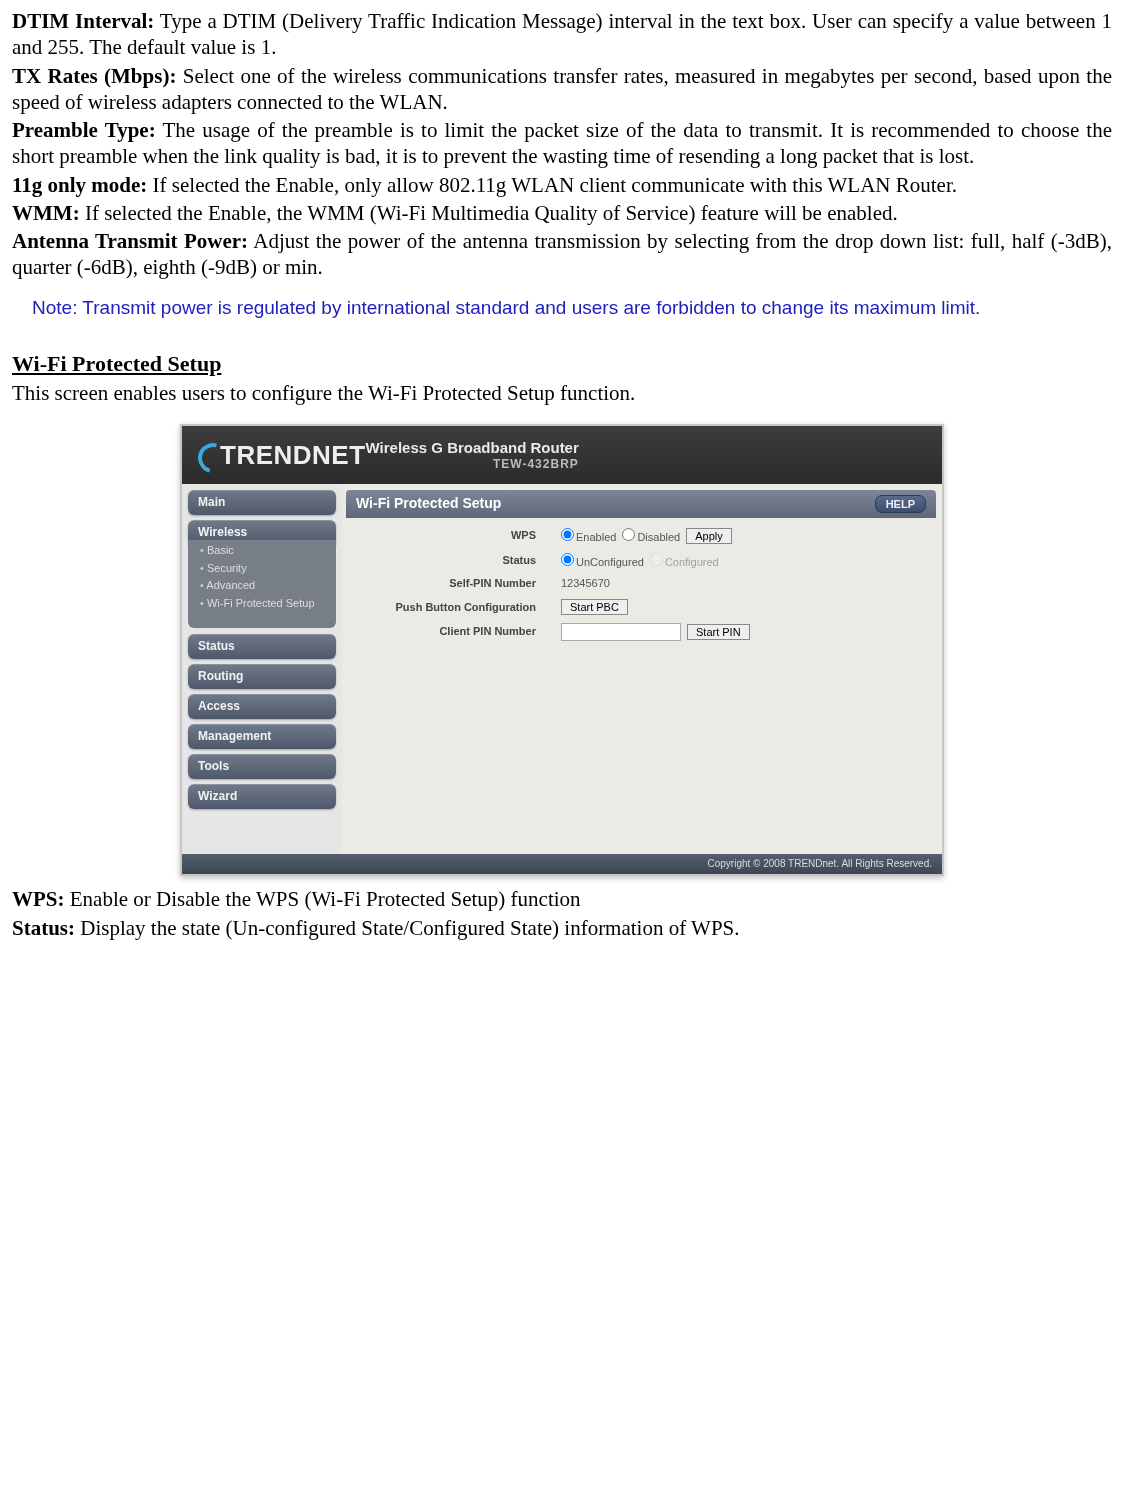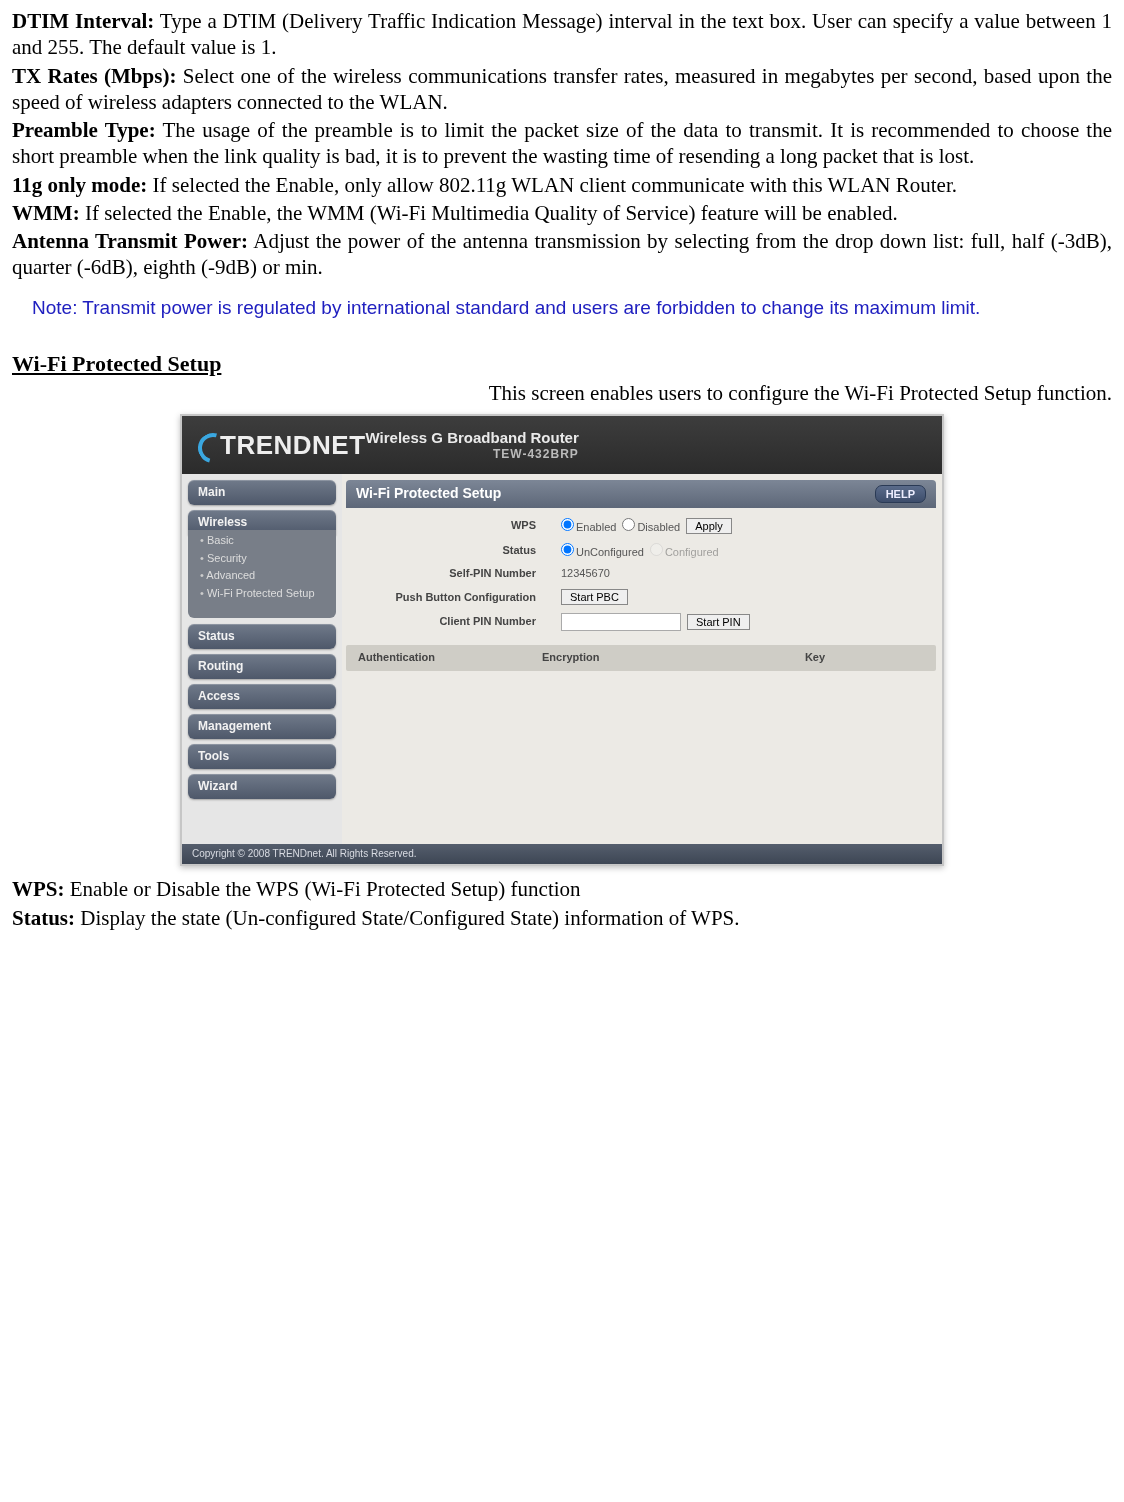--- a/index.html
+++ b/index.html
@@ -26,22 +26,22 @@
   }
   .section-heading {
     font-weight: bold;
     text-decoration: underline;
     font-size: 22px;
     margin-top: 18px;
     margin-bottom: 2px;
     text-align: left;
   }
   .intro {
-    text-align: right;
-    margin-bottom: 8px;
+    text-align: left;
+    margin-bottom: 18px;
   }
 
   
   .router-ui {
     width: 760px;
     margin: 4px auto 10px auto;
     font-family: Arial, Helvetica, sans-serif;
     font-size: 12px;
     border: 2px solid #c6c6c6;
     background: #e6e6e6;
@@ -193,21 +193,21 @@
   .auth-row div {
     padding: 6px 12px;
   }
   .auth-row .c1 { width: 160px; }
   .auth-row .c2 { width: 140px; }
   .auth-row .c3 { flex: 1; text-align: center;}
   .router-foot {
     background: linear-gradient(#555e6d,#3d4654);
     color: #d8dbe2;
     font-size: 10px;
-    text-align: left;
+    text-align: right;
     padding: 4px 10px;
   }
 </style>
 </head>
 <body>
 
 <p class="para"><span class="bold">DTIM Interval:</span><span> Type a DTIM (Delivery Traffic Indication Message) interval in the text box. User can specify a value between 1 and 255. The default value is 1.</span></p>
 
 <p class="para"><span class="bold">TX Rates (Mbps):</span><span> Select one of the wireless communications transfer rates, measured in megabytes per second, based upon the speed of wireless adapters connected to the WLAN.</span></p>
 
@@ -292,25 +292,20 @@
       </div>
 
       <div class="form-row">
         <div class="lab">Client PIN Number</div>
         <div class="val">
           <input type="text" value="" style="">
           <button>Start PIN</button>
         </div>
       </div>
 
-      <div class="auth-row">
-        <div class="c1">Authentication</div>
-        <div class="c2">Encryption</div>
-        <div class="c3">Key</div>
-      </div>
 
     </div>
   </div>
   <div class="router-foot">Copyright © 2008 TRENDnet. All Rights Reserved.</div>
 </div>
 
 <p class="para" style="text-align:left"><span class="bold">WPS:</span><span> Enable or Disable the WPS (Wi-Fi Protected Setup) function</span></p>
 
 <p class="para"><span class="bold">Status:</span><span> Display the state (Un-configured State/Configured State) information of WPS.</span></p>
 

